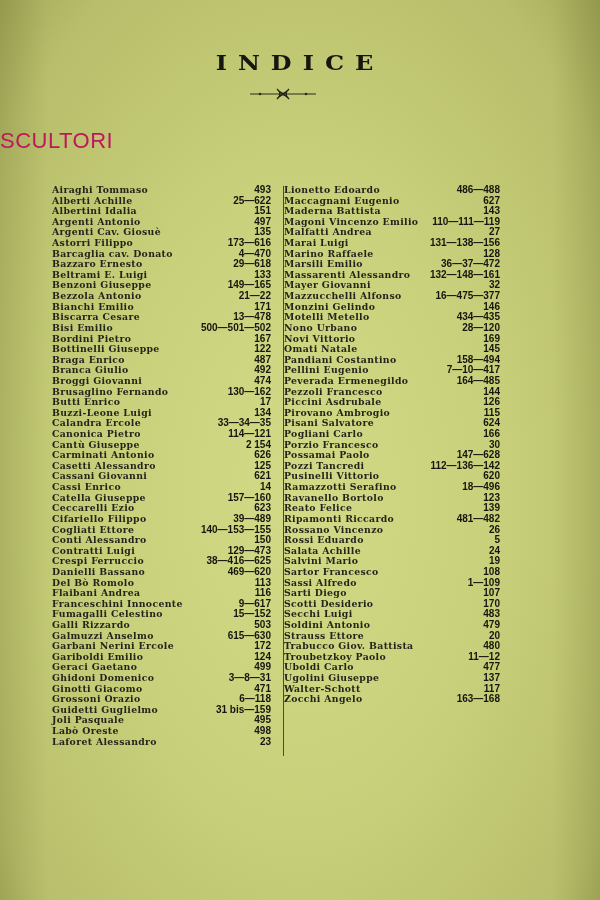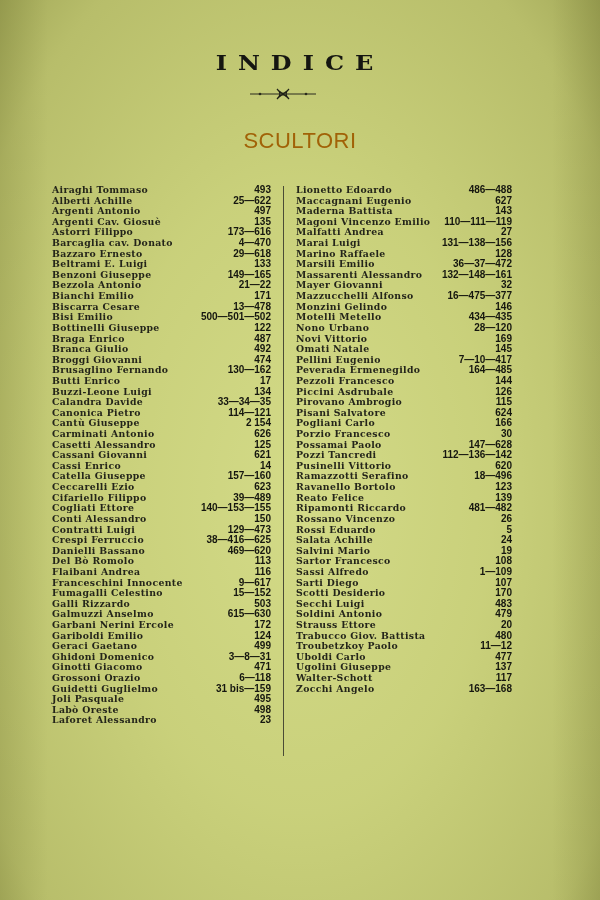--- a/index.html
+++ b/index.html
@@ -19,30 +19,29 @@
     font-family: "DejaVu Serif", serif;
     font-weight: bold; font-size: 24px; letter-spacing: 11px;
     color: #151611;
     transform: scaleY(0.82);
   }
   .ornament {
     position: absolute; left: 250px; top: 88px; width: 66px; height: 12px;
   }
   .section-title {
     position: absolute; left: 0; width: 600px; top: 128px;
-    text-align: center;
     font-family: "Liberation Sans", sans-serif;
     font-size: 22px; letter-spacing: 0.5px;
-    color: #a16207;
+    color: #be185d;
   }
   .column {
     position: absolute; top: 185px;
   }
   .col-left { left: 52px; width: 219px; }
-  .col-right { left: 296px; width: 216px; }
+  .col-right { left: 284px; width: 216px; }
   .divider {
     position: absolute; left: 283px; top: 186px; width: 1px; height: 570px;
     background: #4a4b36;
   }
   .row {
     display: flex; justify-content: space-between; align-items: baseline;
     height: 10.62px; line-height: 10.62px;
     white-space: nowrap;
   }
   .name {
@@ -76,20 +75,24 @@
 <div class="column col-left" id="col-left">
     <div class="row">
       <span class="name">Airaghi Tommaso</span>
       <span class="pages">493</span>
     </div>
     <div class="row">
       <span class="name">Alberti Achille</span>
       <span class="pages">25—622</span>
     </div>
     <div class="row">
+      <span class="name">Albertini Idalia</span>
+      <span class="pages">151</span>
+    </div>
+    <div class="row">
       <span class="name">Argenti Antonio</span>
       <span class="pages">497</span>
     </div>
     <div class="row">
       <span class="name">Argenti Cav. Giosuè</span>
       <span class="pages">135</span>
     </div>
     <div class="row">
       <span class="name">Astorri Filippo</span>
       <span class="pages">173—616</span>
@@ -120,20 +123,24 @@
     </div>
     <div class="row">
       <span class="name">Biscarra Cesare</span>
       <span class="pages">13—478</span>
     </div>
     <div class="row">
       <span class="name">Bisi Emilio</span>
       <span class="pages">500—501—502</span>
     </div>
     <div class="row">
+      <span class="name">Bordini Pietro</span>
+      <span class="pages">167</span>
+    </div>
+    <div class="row">
       <span class="name">Bottinelli Giuseppe</span>
       <span class="pages">122</span>
     </div>
     <div class="row">
       <span class="name">Braga Enrico</span>
       <span class="pages">487</span>
     </div>
     <div class="row">
       <span class="name">Branca Giulio</span>
       <span class="pages">492</span>
@@ -148,21 +155,21 @@
     </div>
     <div class="row">
       <span class="name">Butti Enrico</span>
       <span class="pages">17</span>
     </div>
     <div class="row">
       <span class="name">Buzzi-Leone Luigi</span>
       <span class="pages">134</span>
     </div>
     <div class="row">
-      <span class="name">Calandra Davide</span>
+      <span class="name">Calandra Ercole</span>
       <span class="pages">33—34—35</span>
     </div>
     <div class="row">
       <span class="name">Canonica Pietro</span>
       <span class="pages">114—121</span>
     </div>
     <div class="row">
       <span class="name">Cantù Giuseppe</span>
       <span class="pages">2 154</span>
     </div>
@@ -339,20 +346,24 @@
     </div>
     <div class="row">
       <span class="name">Novi Vittorio</span>
       <span class="pages">169</span>
     </div>
     <div class="row">
       <span class="name">Omati Natale</span>
       <span class="pages">145</span>
     </div>
     <div class="row">
+      <span class="name">Pandiani Costantino</span>
+      <span class="pages">158—494</span>
+    </div>
+    <div class="row">
       <span class="name">Pellini Eugenio</span>
       <span class="pages">7—10—417</span>
     </div>
     <div class="row">
       <span class="name">Peverada Ermenegildo</span>
       <span class="pages">164—485</span>
     </div>
     <div class="row">
       <span class="name">Pezzoli Francesco</span>
       <span class="pages">144</span>

